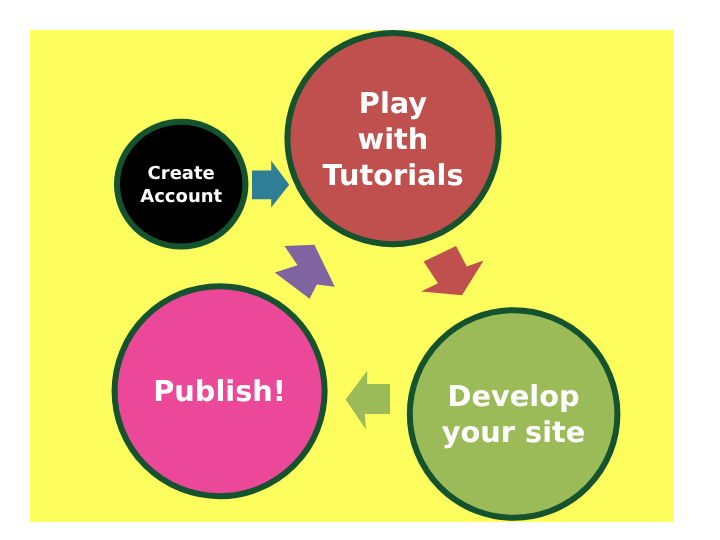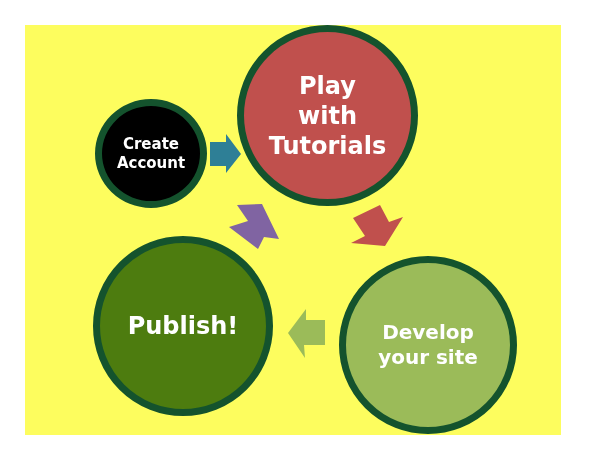--- a/index.html
+++ b/index.html
@@ -1,26 +1,26 @@
 <!DOCTYPE html>
 <html><head>
   <meta charset="utf-8">
   <style>
     html, body { margin:0; padding:0; background:#ffffff; }
     body { width:600px; height:450px; position:relative; overflow:hidden;
            font-family:"DejaVu Sans", sans-serif; }
     .canvas { position:absolute; left:25px; top:25px; width:536px; height:410px; background:#fdfd5e; }
-    .node { position:absolute; border-radius:50%; border:7px solid #14532d; box-sizing:border-box;
+    .node { position:absolute; border-radius:50%; border:5px solid #14532d; box-sizing:border-box;
             display:flex; align-items:center; justify-content:center; text-align:center;
             color:#ffffff; font-weight:bold; line-height:1.25; }
     .node span { white-space:pre-line; }
     #n-create { left:95px; top:99px; width:112px; height:109px; background:#000000; font-size:15px; }
     #n-play { left:237px; top:25px; width:181px; height:181px; background:#c0504d; font-size:24px; }
-    #n-develop { left:339px; top:256px; width:178px; height:178px; background:#9bbb59; font-size:20px; }
-    #n-publish { left:93px; top:236px; width:180px; height:180px; background:#4d7c0f; font-size:24px; }
+    #n-develop { left:339px; top:256px; width:178px; height:178px; background:#9bbb59; font-size:24px; }
+    #n-publish { left:93px; top:236px; width:180px; height:180px; background:#ec4899; font-size:24px; }
     svg.arrows { position:absolute; left:0; top:0; width:600px; height:450px; }
   </style>
 </head>
 <body>
 
 <div class="canvas"></div>
 
 <svg class="arrows" viewBox="0 0 600 450">
 
   <polygon points="210,142 226,142 226,134 241,154 226,173 226,166 210,166" fill="#2e7f96"></polygon>

